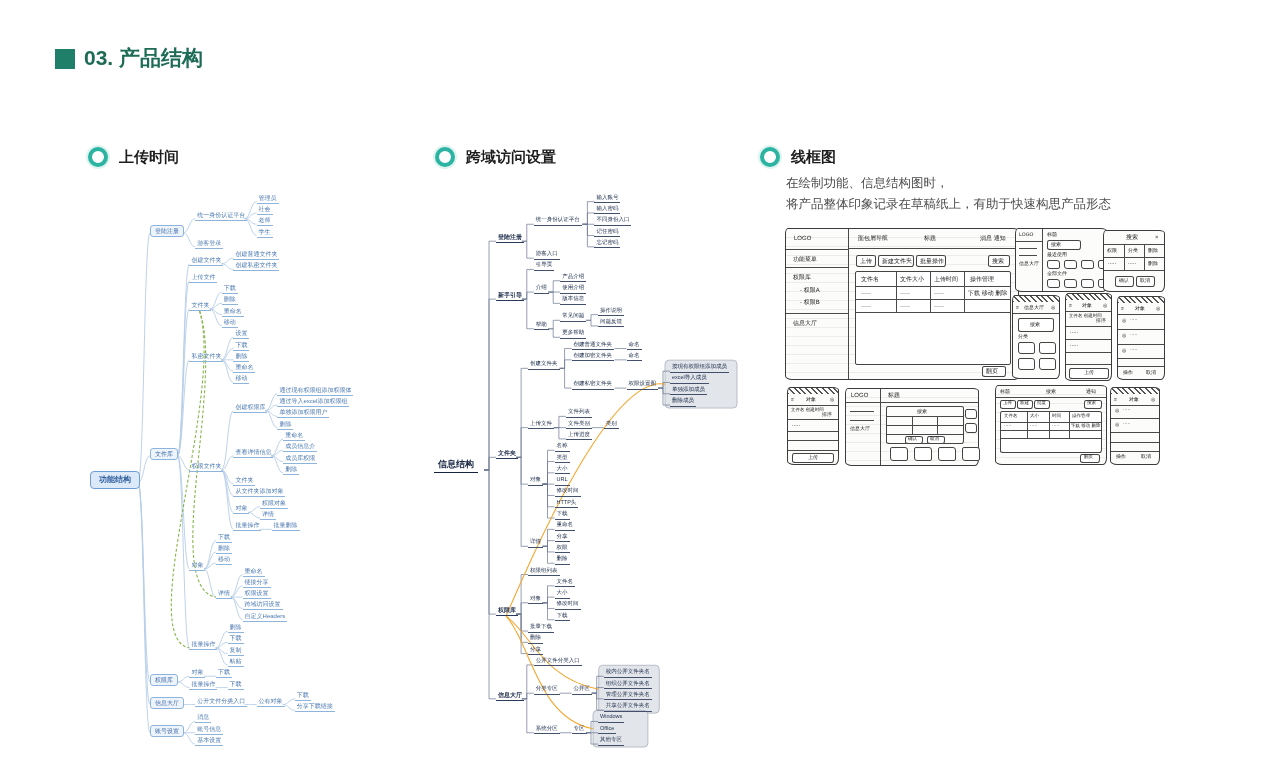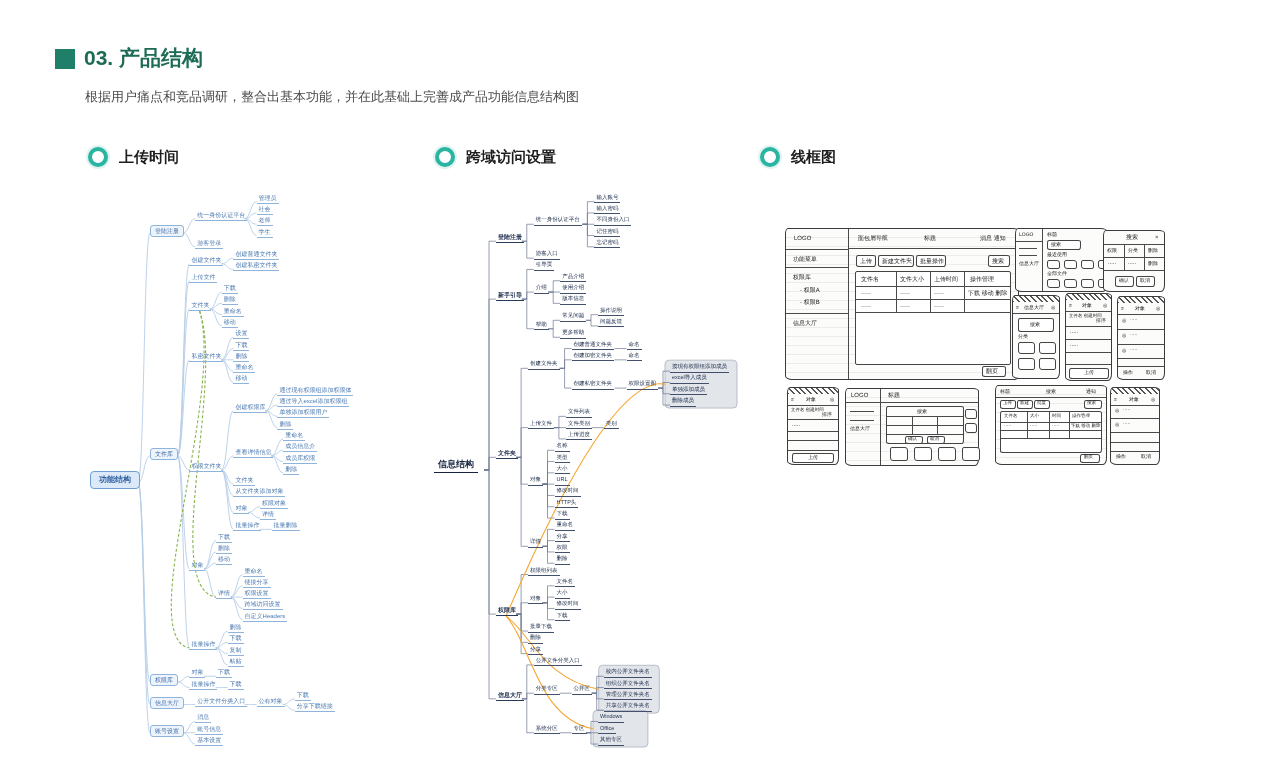--- a/index.html
+++ b/index.html
@@ -32,33 +32,36 @@
   .thumb{border:1.1px solid #444;border-radius:2px 3px 2px 3px;background:#fff;display:inline-block;}
   .trow{position:absolute;display:flex;gap:4px;}
 </style>
 </head>
 <body>
 
 <div id="canvas">
 
   <div class="abs" id="accent-square"></div>
   <div class="abs" id="page-title">03. 产品结构</div>
-  <div class="abs" id="page-subtitle">根据用户痛点和竞品调研，整合出基本功能，并在此基础上完善成产品功能信息结构图</div>
 
   <div class="abs sec-head" style="left:88px;top:147px;">
     <span class="ring"></span>
     <span class="sec-label">上传时间</span>
   </div>
   <div class="abs sec-head" style="left:435px;top:147px;">
     <span class="ring"></span>
     <span class="sec-label">跨域访问设置</span>
   </div>
   <div class="abs sec-head" style="left:760px;top:147px;">
     <span class="ring"></span>
     <span class="sec-label">线框图</span>
+  </div>
+  <div class="abs wf-desc" style="left:786px;top:173px;">
+    <div>在绘制功能、信息结构图时，</div>
+    <div>将产品整体印象记录在草稿纸上，有助于快速构思产品形态</div>
   </div>
 
   <div class="mindmap" id="mm1" style="left:88px;top:190px;width:268px;height:558px;">
       <svg width="268" height="558" style="position: absolute; left: 0px; top: 0px; overflow: visible;">
         <path d="M 156.6 28.6 C 162.6 28.6, 162.6 11.65, 168.6 11.65" fill="none" stroke="#b6cde8" stroke-width="0.9"></path>
         <path d="M 156.6 28.6 C 162.6 28.6, 162.6 22.950000000000003, 168.6 22.950000000000003" fill="none" stroke="#b6cde8" stroke-width="0.9"></path>
         <path d="M 156.6 28.6 C 162.6 28.6, 162.6 34.25, 168.6 34.25" fill="none" stroke="#b6cde8" stroke-width="0.9"></path>
         <path d="M 156.6 28.6 C 162.6 28.6, 162.6 45.550000000000004, 168.6 45.550000000000004" fill="none" stroke="#b6cde8" stroke-width="0.9"></path>
         <path d="M 95.2 42.72500000000001 C 101.2 42.72500000000001, 101.2 28.6, 107.2 28.6" fill="none" stroke="#b6cde8" stroke-width="0.9"></path>
         <path d="M 95.2 42.72500000000001 C 101.2 42.72500000000001, 101.2 56.85000000000001, 107.2 56.85000000000001" fill="none" stroke="#b6cde8" stroke-width="0.9"></path>

